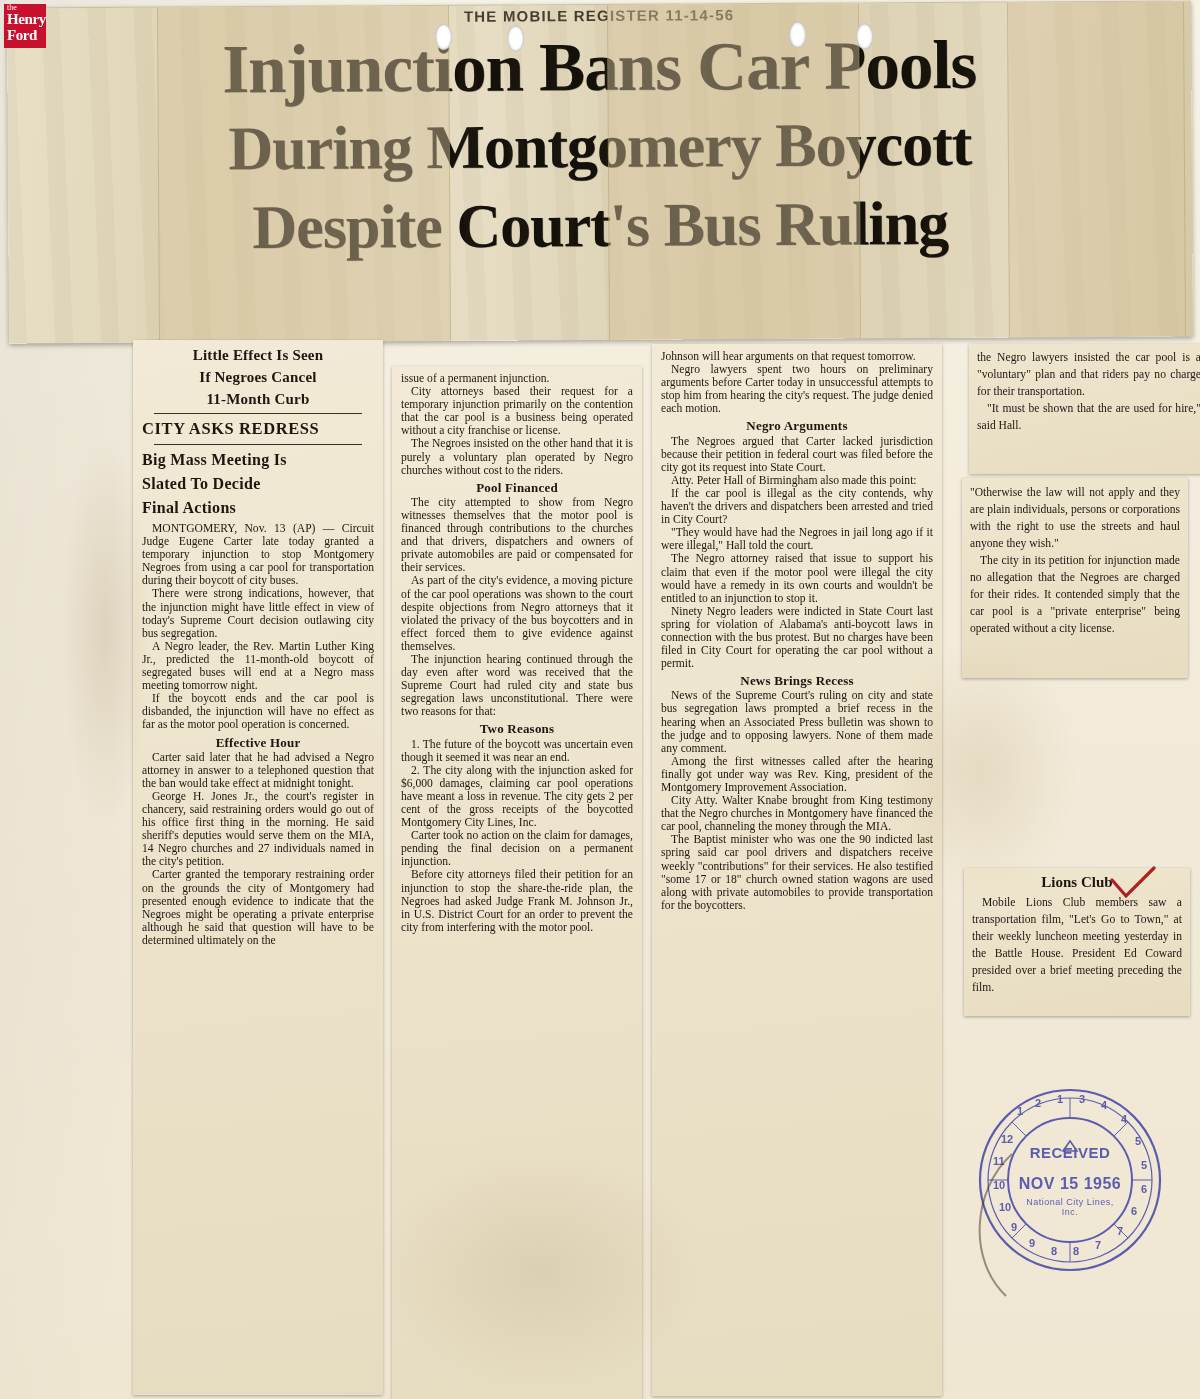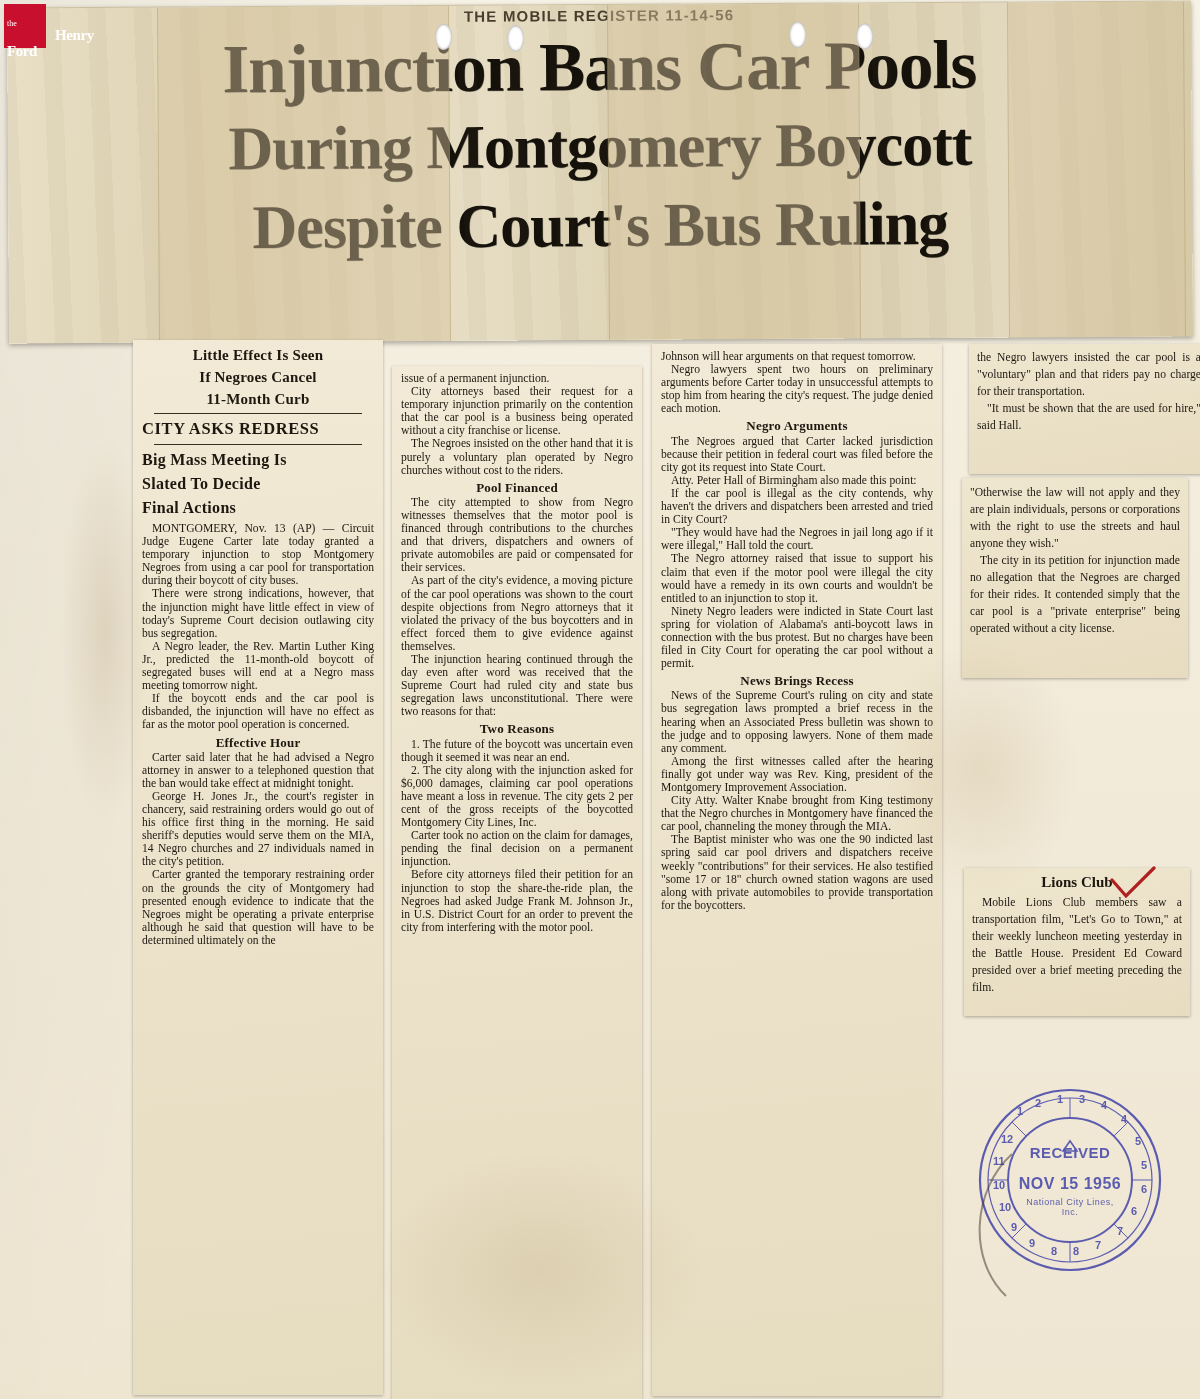--- a/index.html
+++ b/index.html
@@ -27,26 +27,26 @@
   
   .hf-logo {
     position: absolute;
     left: 4px; top: 4px;
     width: 42px; height: 44px;
     background: #c8102e;
     color: #ffffff;
     font-family: "Liberation Serif", serif;
     font-weight: bold;
     line-height: 1.05;
-    padding: 16px 3px;
+    padding: 0 3px;
     box-sizing: border-box;
     z-index: 40;
   }
   .hf-logo .the { font-size: 8px; display:block; font-weight:normal;}
-  .hf-logo .henry { font-size: 15px; display:block; letter-spacing:-0.4px;margin-left:48px;}
+  .hf-logo .henry { font-size: 15px; display:block; letter-spacing:-0.4px;}
   .hf-logo .ford { font-size: 15px; display:block; letter-spacing:-0.4px;}
 
   
   .masthead {
     position: absolute;
     left: 8px; top: 4px;
     width: 1184px; height: 335px;
     background:
       linear-gradient(92deg, #e8dfc6 0%, #ded2b2 18%, #e6ddc4 40%, #d9cdab 62%, #e3d9bf 85%, #d5c9a6 100%);
     box-shadow: 0 2px 5px rgba(0,0,0,0.32);

